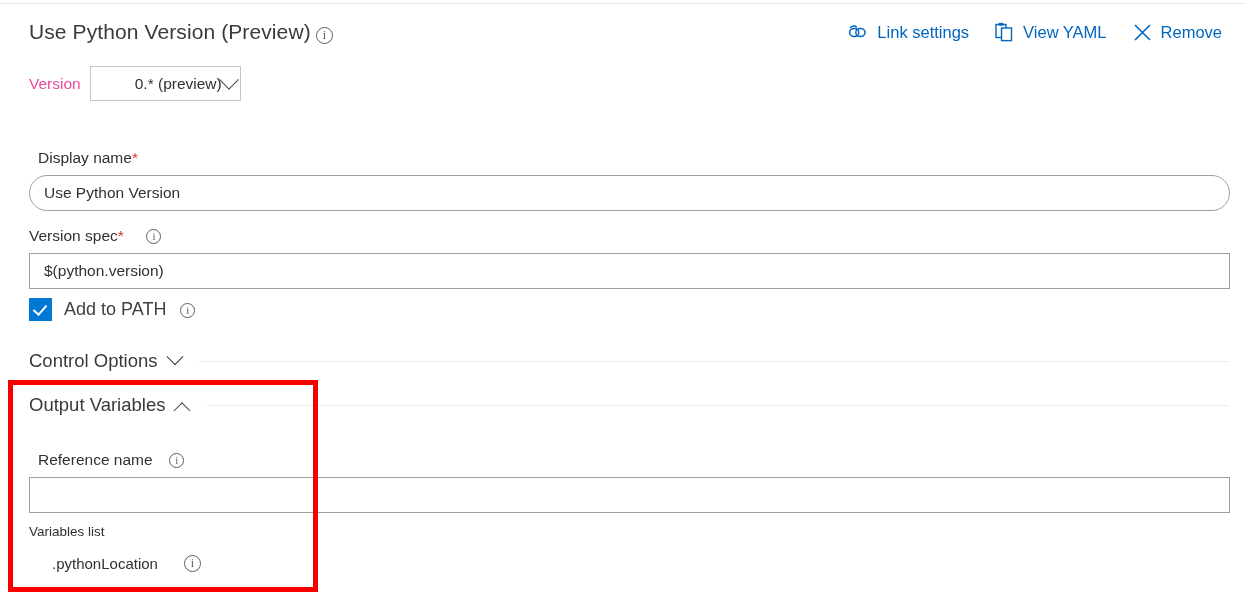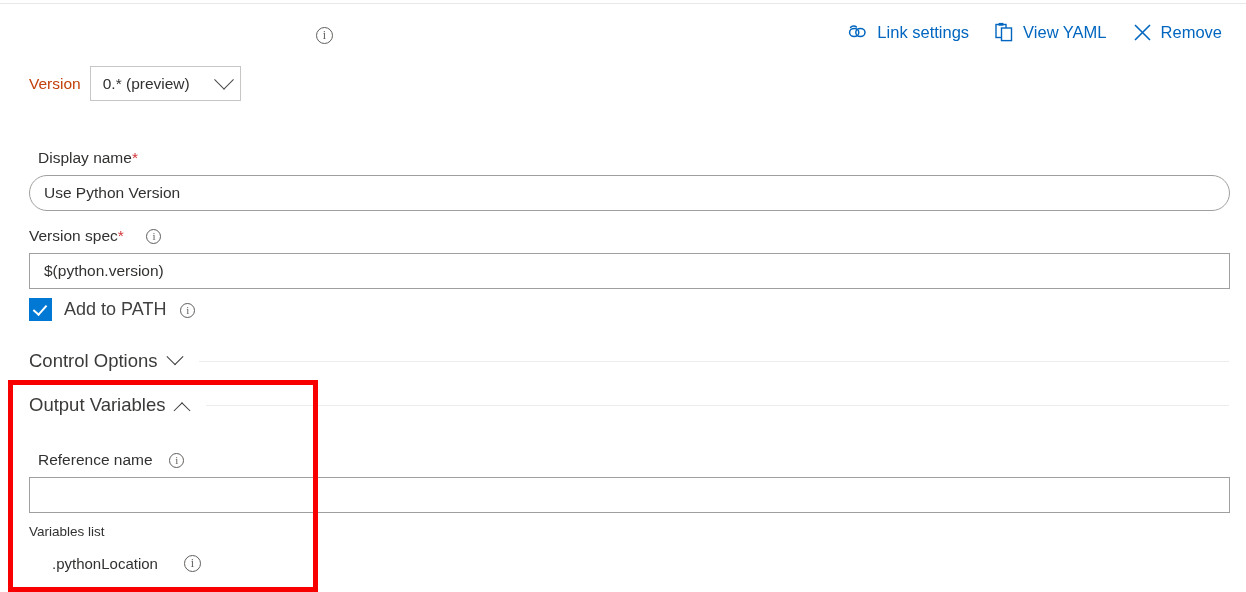--- a/index.html
+++ b/index.html
@@ -92,39 +92,40 @@
 
   
   .version-row {
     position: absolute;
     left: 29px; top: 66px;
     display: flex;
     align-items: center;
   }
   .version-label {
     font-size: 15.5px;
-    color: #c2410c;
+    color: #ec4899;
     margin-right: 9px;
   }
   .version-select {
     width: 151px;
     height: 35px;
     border: 1px solid #c8c6c4;
     background: #fff;
     display: flex;
     align-items: center;
     padding: 0 9px 0 12px;
     box-sizing: border-box;
     cursor: pointer;
   }
   .version-select .val {
     flex: 1;
     font-size: 15.5px;
     color: #323130;
     white-space: nowrap;
+    margin-left: 32px;
   }
   .chev {
     width: 13px; height: 13px;
     border-right: 1.4px solid #4a4a4a;
     border-bottom: 1.4px solid #4a4a4a;
     transform: rotate(45deg) translate(-3px,-3px);
     flex: 0 0 auto;
   }
   .chev.up {
     transform: rotate(-135deg) translate(-4px,-4px);
@@ -240,20 +241,21 @@
     box-sizing: border-box;
     pointer-events: none;
   }
 </style>
 </head>
 <body>
 
 <div class="top-rule"></div>
 
 <div class="header">
+  <div class="task-title">Use Python Version (Preview)</div>
   <span class="title-info">
     <span class="info-ico lg"></span>
   </span>
 
   <div class="actions">
 
     <div class="action">
       <span>
         <svg width="21" height="17" viewBox="0 0 21 17">
           <ellipse cx="7.2" cy="8.5" rx="4.6" ry="4" fill="none" stroke="#0066bf" stroke-width="1.5"></ellipse>

